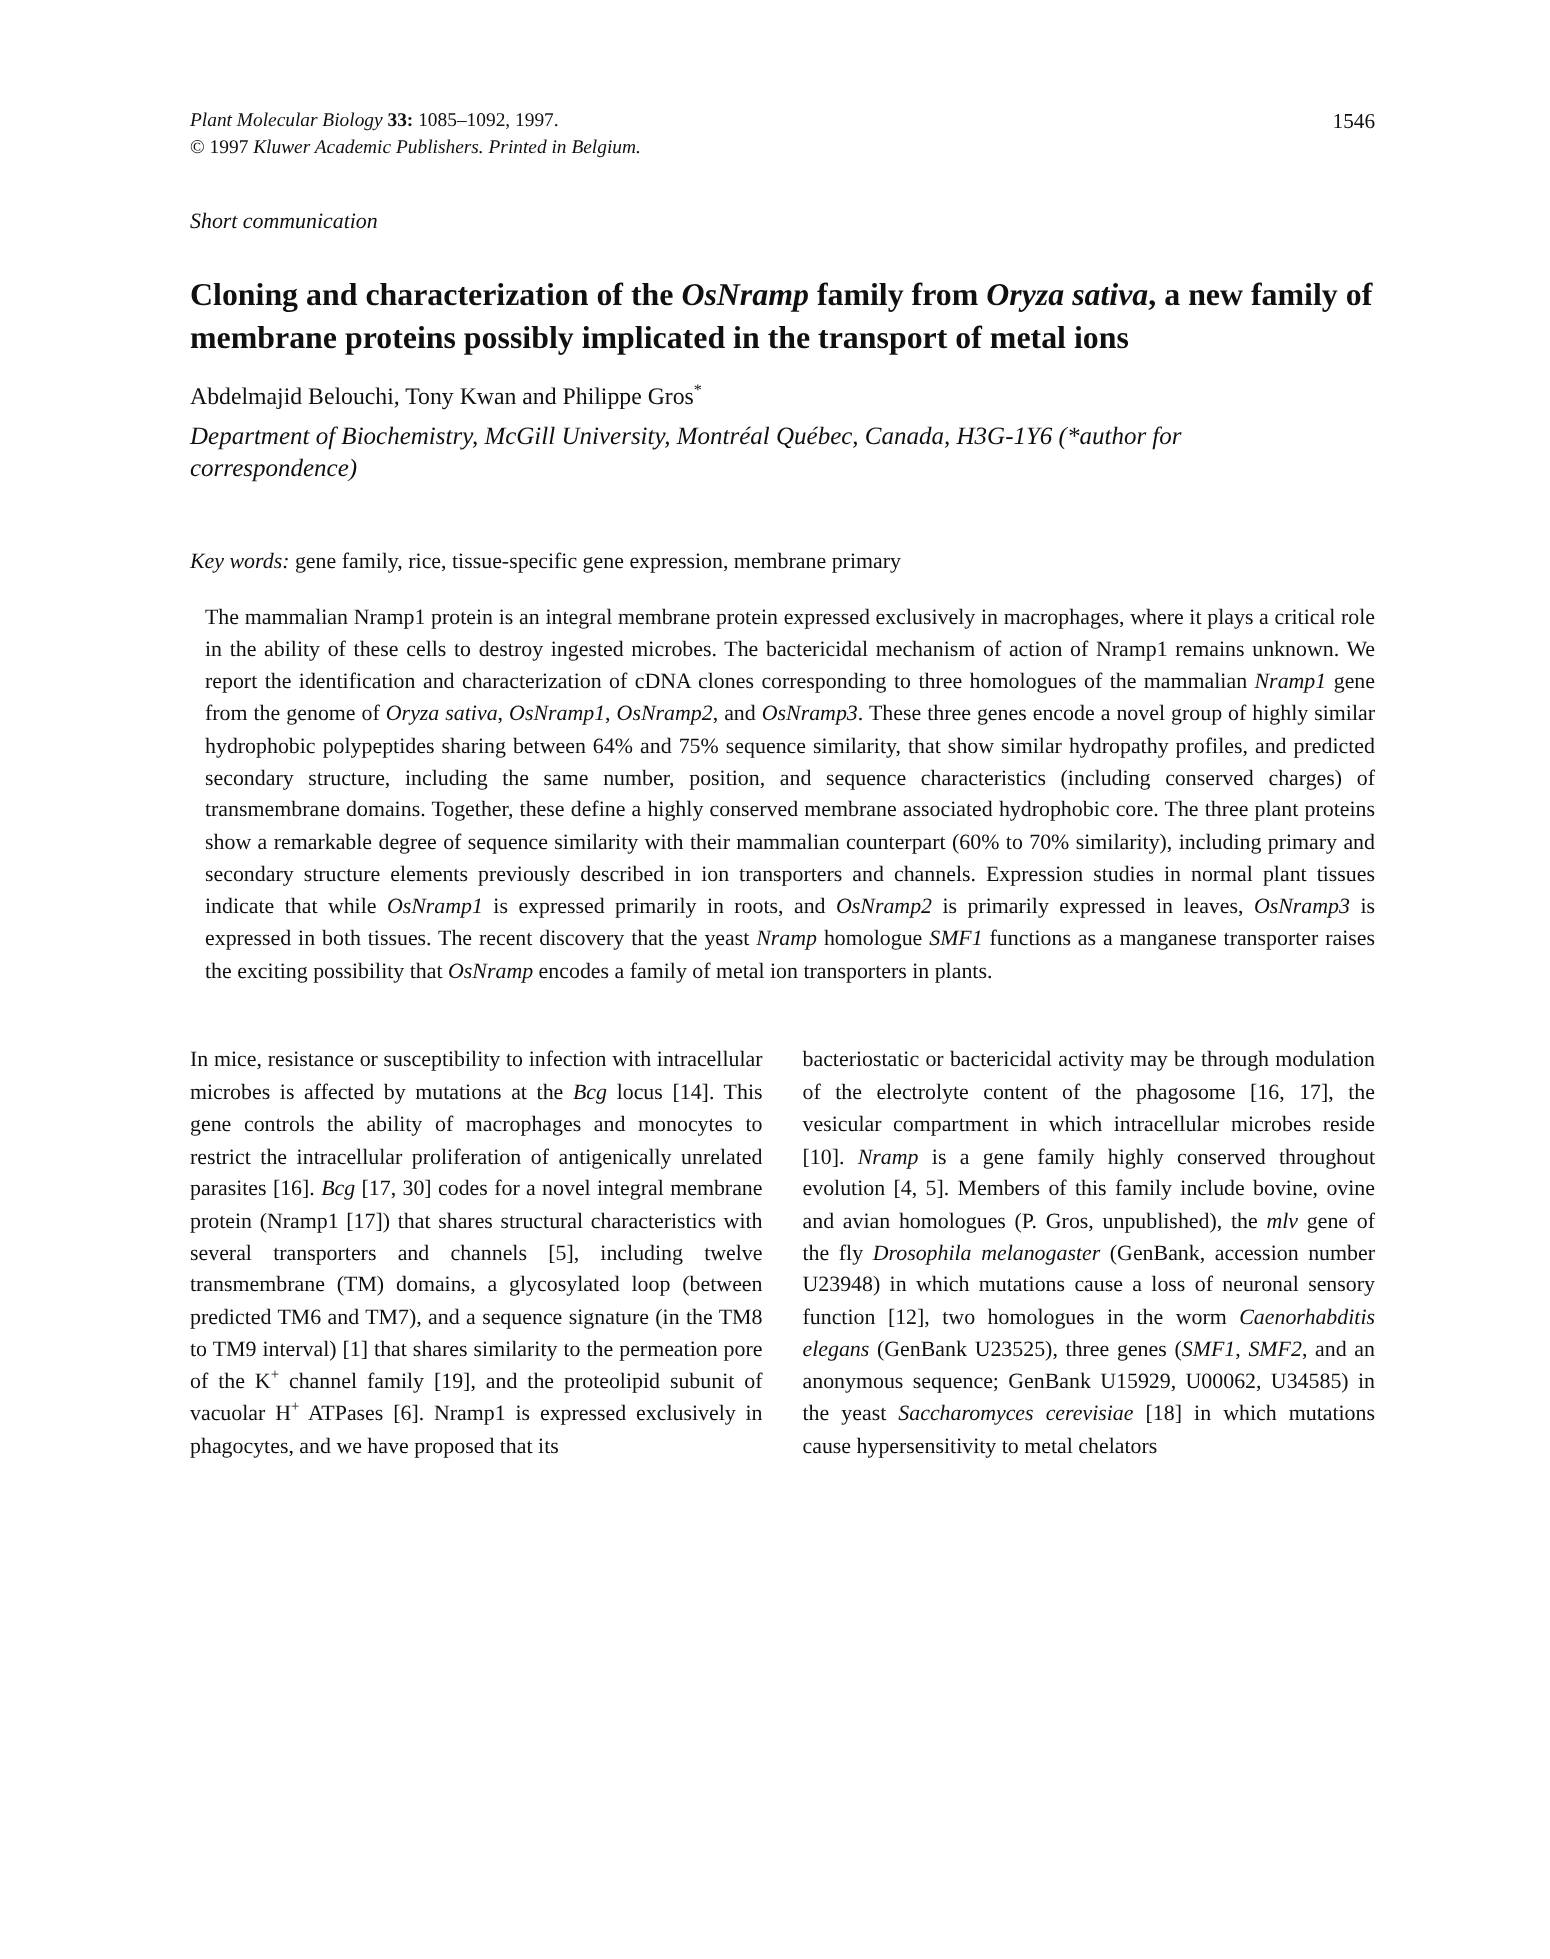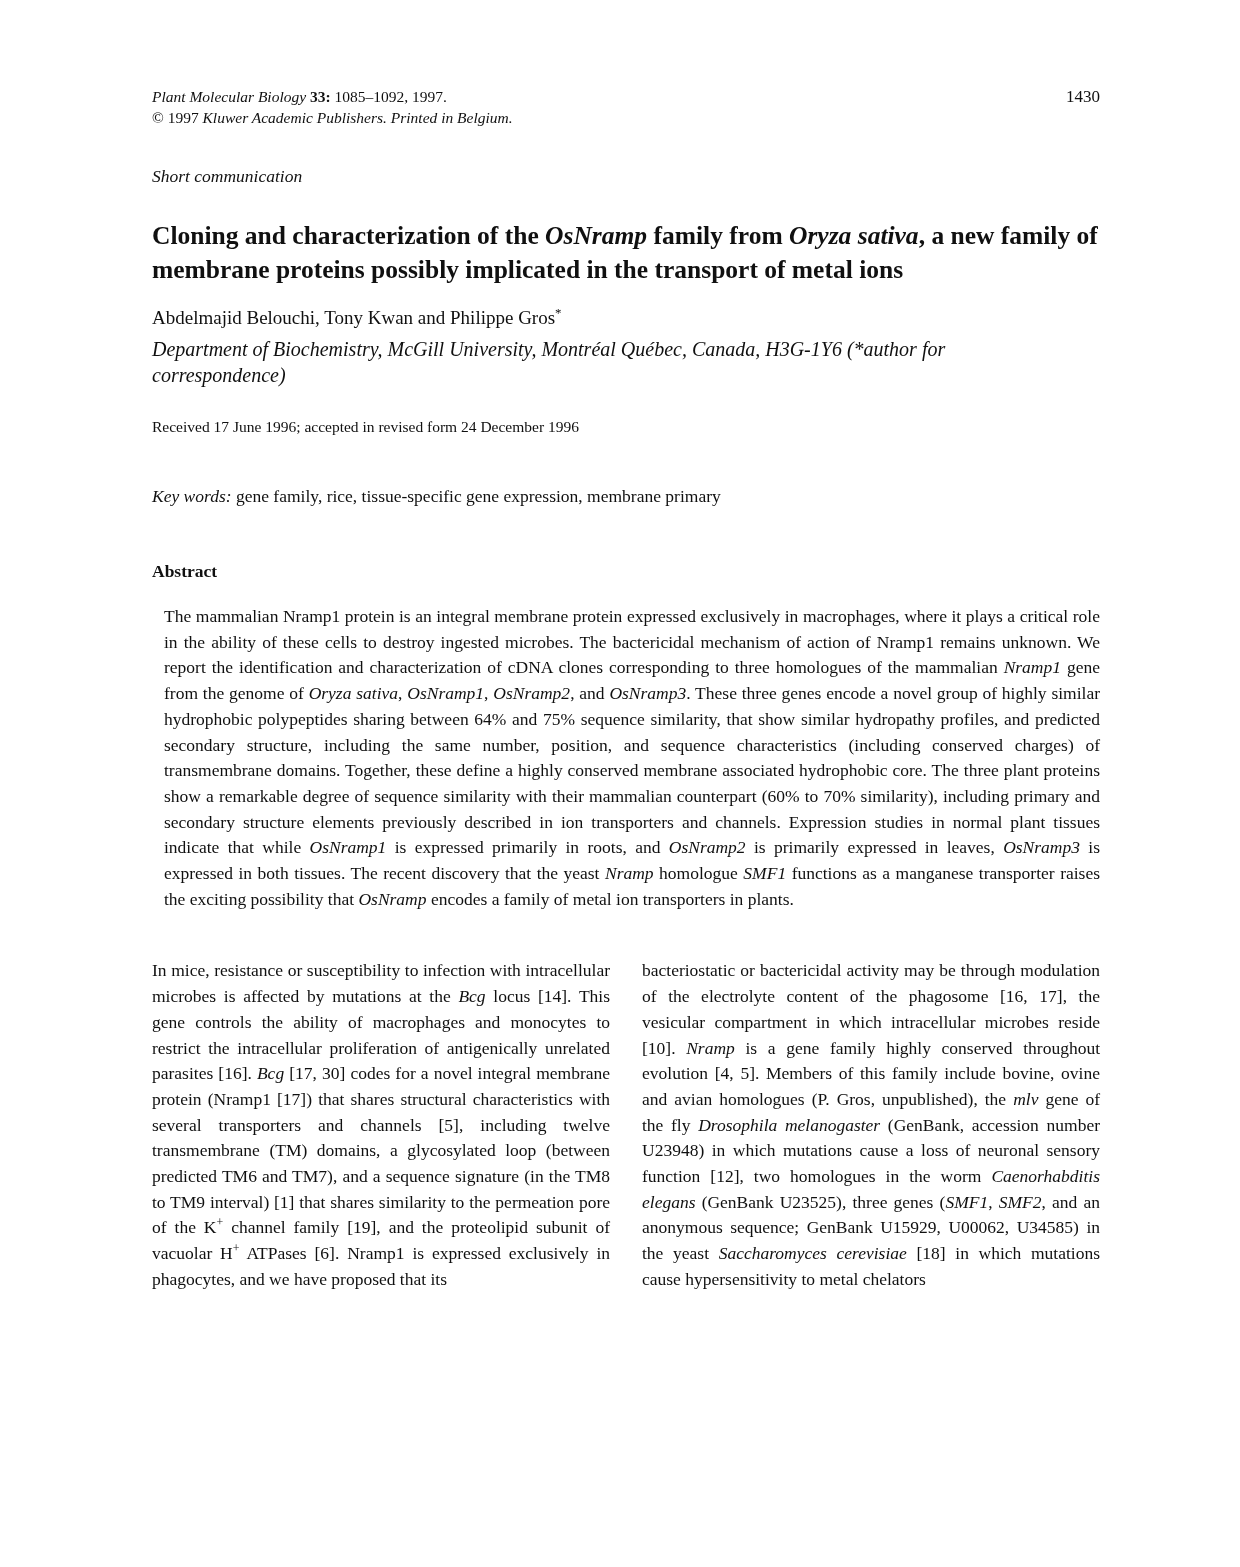--- a/index.html
+++ b/index.html
@@ -76,36 +76,34 @@
 </head>
 <body>
 
 <div class="page">
 
   <header class="page-header">
     <div class="journal-info">
       <div class="line"><span style="font-style: italic;">Plant Molecular Biology</span><span>  </span><span style="font-weight: bold;">33:</span><span> 1085–1092, 1997.</span></div>
       <div class="line"><span>© 1997 </span><span style="font-style: italic;">Kluwer Academic Publishers.  Printed in Belgium.</span></div>
     </div>
-    <div class="page-number">1430</div>
+    <div class="page-number">1546</div>
   </header>
 
   <div class="article-type">Short communication</div>
 
   <h1 class="title"><span>Cloning and characterization of the </span><span style="font-style: italic;">OsNramp</span><span> family from </span><span style="font-style: italic;">Oryza sativa</span><span>, a new family of membrane proteins possibly implicated in the transport of metal ions</span></h1>
 
   <div class="authors"><span>Abdelmajid Belouchi, Tony Kwan and Philippe Gros</span><sup>*</sup></div>
 
   <div class="affiliation">Department of Biochemistry, McGill University, Montréal Québec, Canada, H3G-1Y6 (*author for correspondence)</div>
 
-  <div class="received">Received 17 June 1996; accepted in revised form 24 December 1996</div>
 
   <div class="keywords"><span style="font-style: italic;">Key words:</span><span> gene family, rice, tissue-specific gene expression, membrane primary</span></div>
 
-  <h2 class="abstract-heading">Abstract</h2>
 
   <p class="abstract-text"><span>The mammalian Nramp1 protein is an integral membrane protein expressed exclusively in macrophages, where it plays a critical role in the ability of these cells to destroy ingested microbes. The bactericidal mechanism of action of Nramp1 remains unknown. We report the identification and characterization of cDNA clones corresponding to three homologues of the mammalian </span><span style="font-style: italic;">Nramp1</span><span> gene from the genome of </span><span style="font-style: italic;">Oryza sativa</span><span>, </span><span style="font-style: italic;">OsNramp1</span><span>, </span><span style="font-style: italic;">OsNramp2</span><span>, and </span><span style="font-style: italic;">OsNramp3</span><span>. These three genes encode a novel group of highly similar hydrophobic polypeptides sharing between 64% and 75% sequence similarity, that show similar hydropathy profiles, and predicted secondary structure, including the same number, position, and sequence characteristics (including conserved charges) of transmembrane domains. Together, these define a highly conserved membrane associated hydrophobic core. The three plant proteins show a remarkable degree of sequence similarity with their mammalian counterpart (60% to 70% similarity), including primary and secondary structure elements previously described in ion transporters and channels. Expression studies in normal plant tissues indicate that while </span><span style="font-style: italic;">OsNramp1</span><span> is expressed primarily in roots, and </span><span style="font-style: italic;">OsNramp2</span><span> is primarily expressed in leaves, </span><span style="font-style: italic;">OsNramp3</span><span> is expressed in both tissues. The recent discovery that the yeast </span><span style="font-style: italic;">Nramp</span><span> homologue </span><span style="font-style: italic;">SMF1</span><span> functions as a manganese transporter raises the exciting possibility that </span><span style="font-style: italic;">OsNramp</span><span> encodes a family of metal ion transporters in plants.</span></p>
 
   <div class="columns">
     <p class="column"><span>In mice, resistance or susceptibility to infection with intracellular microbes is affected by mutations at the </span><span style="font-style: italic;">Bcg</span><span> locus [14]. This gene controls the ability of macrophages and monocytes to restrict the intracellular proliferation of antigenically unrelated parasites [16]. </span><span style="font-style: italic;">Bcg</span><span> [17, 30] codes for a novel integral membrane protein (Nramp1 [17]) that shares structural characteristics with several transporters and channels [5], including twelve transmembrane (TM) domains, a glycosylated loop (between predicted TM6 and TM7), and a sequence signature (in the TM8 to TM9 interval) [1] that shares similarity to the permeation pore of the K</span><sup>+</sup><span> channel family [19], and the proteolipid subunit of vacuolar H</span><sup>+</sup><span> ATPases [6]. Nramp1 is expressed exclusively in phagocytes, and we have proposed that its</span></p>
     <p class="column"><span>bacteriostatic or bactericidal activity may be through modulation of the electrolyte content of the phagosome [16, 17], the vesicular compartment in which intracellular microbes reside [10]. </span><span style="font-style: italic;">Nramp</span><span> is a gene family highly conserved throughout evolution [4, 5]. Members of this family include bovine, ovine and avian homologues (P. Gros, unpublished), the </span><span style="font-style: italic;">mlv</span><span> gene of the fly </span><span style="font-style: italic;">Drosophila melanogaster</span><span> (GenBank, accession number U23948) in which mutations cause a loss of neuronal sensory function [12], two homologues in the worm </span><span style="font-style: italic;">Caenorhabditis elegans</span><span> (GenBank U23525), three genes (</span><span style="font-style: italic;">SMF1</span><span>, </span><span style="font-style: italic;">SMF2</span><span>, and an anonymous sequence; GenBank U15929, U00062, U34585) in the yeast </span><span style="font-style: italic;">Saccharomyces cerevisiae</span><span> [18] in which mutations cause hypersensitivity to metal chelators</span></p>
   </div>
 
 </div>
 

